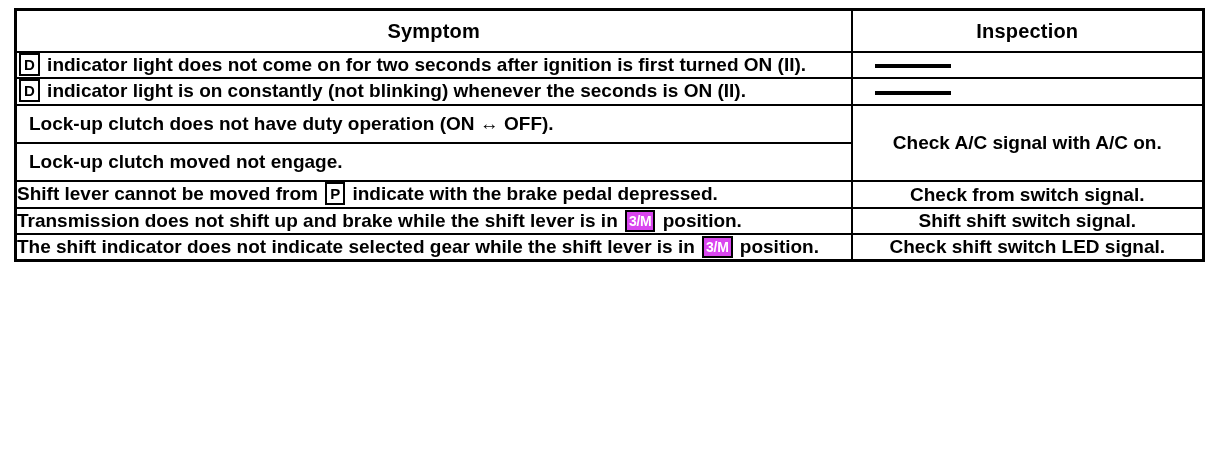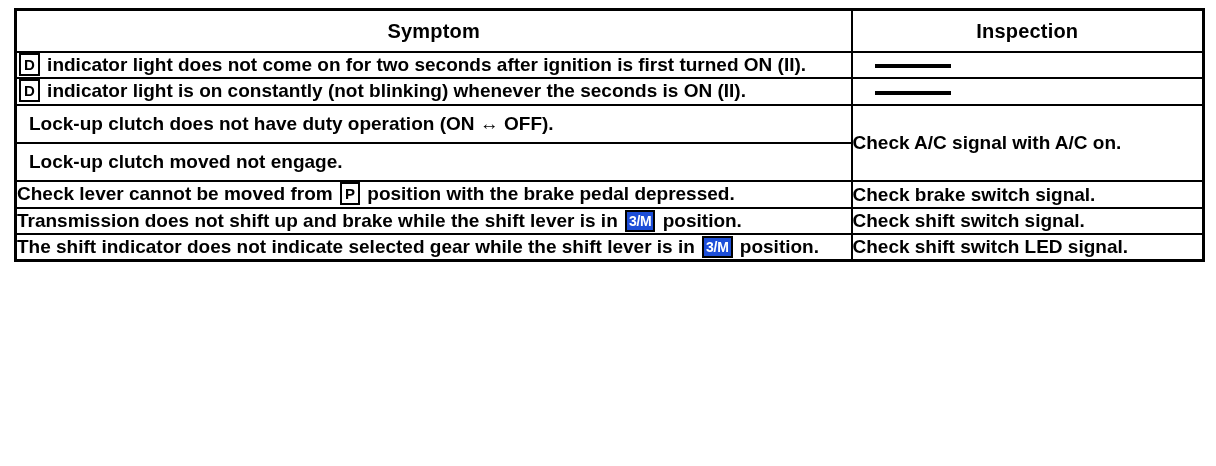--- a/index.html
+++ b/index.html
@@ -62,20 +62,21 @@
     font-size: 19px;
     font-weight: bold;
     line-height: 1.28;
     text-align: left;
     padding: 7px 10px 7px 12px;
   }
 
   td.inspection {
     font-size: 19px;
     font-weight: bold;
+    text-align: center;
     line-height: 1.25;
     padding: 6px 8px;
   }
 
   
   td.symptom.one-line {
     padding: 6px 12px 6px 12px;
   }
 
   
@@ -90,21 +91,21 @@
     padding: 2px 3px 2px 3px;
     margin: 0 2px;
     vertical-align: 1px;
     font-family: "Liberation Sans", sans-serif;
   }
 
   
   .gear-badge {
     display: inline-block;
     border: 2px solid #000000;
-    background: #1d4ed8;
+    background: #d946ef;
     color: #ffffff;
     font-weight: bold;
     font-size: 14px;
     line-height: 1;
     padding: 2px 2px 2px 2px;
     margin: 0 2px;
     vertical-align: 1px;
     letter-spacing: -0.3px;
     font-family: "Liberation Sans", sans-serif;
   }
@@ -159,27 +160,27 @@
       <tr>
         <td class="symptom one-line"><span>Lock-up clutch does not have duty operation (ON ↔ OFF).</span></td>
         <td class="inspection" rowspan="2">Check A/C signal with A/C on.</td>
       </tr>
 
       <tr>
         <td class="symptom one-line"><span>Lock-up clutch moved not engage.</span></td>
       </tr>
 
       <tr>
-        <td class="symptom"><span>Check lever cannot be moved from </span><span class="gear-box">P</span><span> position with the brake pedal depressed.</span></td>
-        <td class="inspection">Check brake switch signal.</td>
+        <td class="symptom"><span>Shift lever cannot be moved from </span><span class="gear-box">P</span><span> indicate with the brake pedal depressed.</span></td>
+        <td class="inspection">Check from switch signal.</td>
       </tr>
 
       <tr>
         <td class="symptom"><span>Transmission does not shift up and brake while the shift lever is in </span><span class="gear-badge">3/M</span><span> position.</span></td>
-        <td class="inspection">Check shift switch signal.</td>
+        <td class="inspection">Shift shift switch signal.</td>
       </tr>
 
       <tr>
         <td class="symptom"><span>The shift indicator does not indicate selected gear while the shift lever is in </span><span class="gear-badge">3/M</span><span> position.</span></td>
         <td class="inspection">Check shift switch LED signal.</td>
       </tr>
 
     </tbody>
   </table>
 

